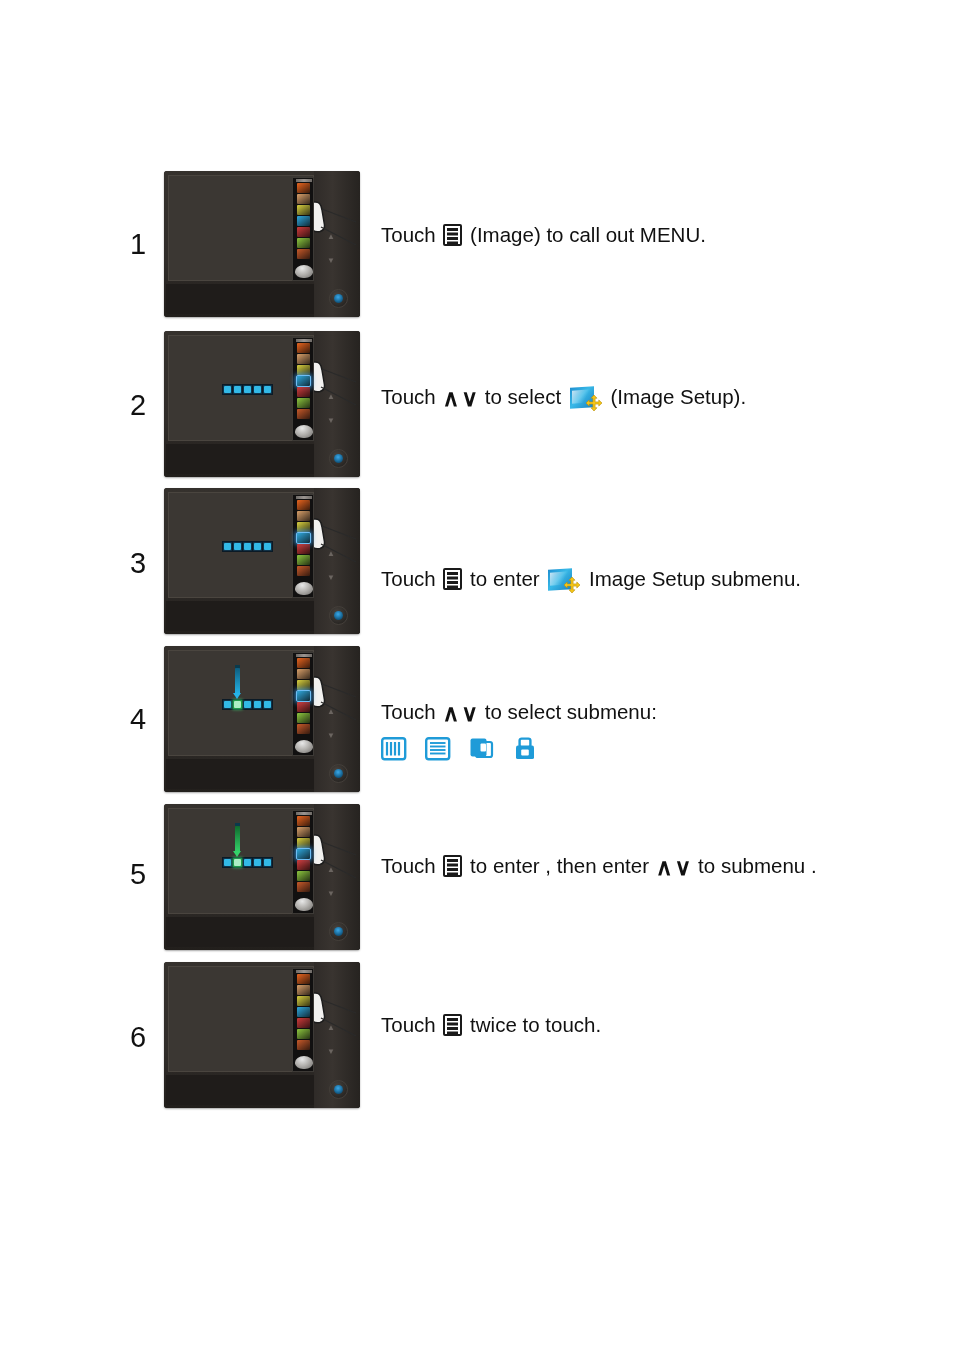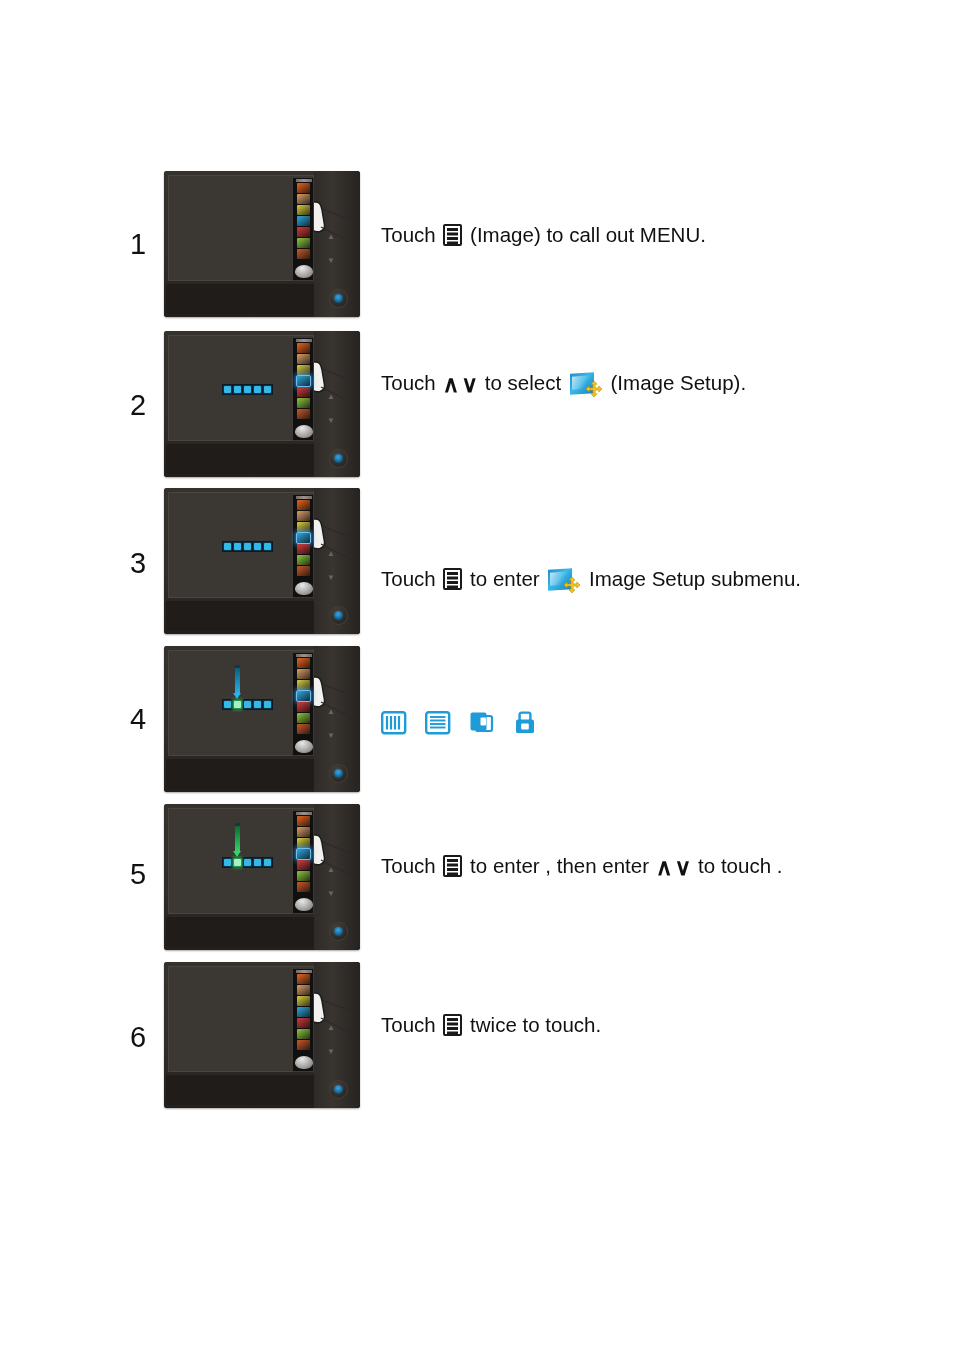--- a/index.html
+++ b/index.html
@@ -356,21 +356,21 @@
             <i></i>
           </div>
           <div class="cell">
             <i></i>
           </div>
           <div class="cell">
             <i></i>
           </div>
         </div>
       </div>
-      <div class="instr" style="top: 370px;"><span><span>Touch </span><span class="g-up">∧</span><span class="g-dn">∨</span><span> to select </span><span class="g-imgset"><span class="panel"></span><span class="cross"><svg width="16" height="16" viewBox="0 0 16 16">
+      <div class="instr" style="top: 384px;"><span><span>Touch </span><span class="g-up">∧</span><span class="g-dn">∨</span><span> to select </span><span class="g-imgset"><span class="panel"></span><span class="cross"><svg width="16" height="16" viewBox="0 0 16 16">
                 <path d="M8 0 L11 3.2 L9.1 3.2 L9.1 6.9 L12.8 6.9 L12.8 5 L16 8 L12.8 11 L12.8 9.1 L9.1 9.1 L9.1 12.8 L11 12.8 L8 16 L5 12.8 L6.9 12.8 L6.9 9.1 L3.2 9.1 L3.2 11 L0 8 L3.2 5 L3.2 6.9 L6.9 6.9 L6.9 3.2 L5 3.2 Z" fill="#f5c518" stroke="#b98f08" stroke-width=".6"></path>
               </svg></span></span><span> (Image Setup).</span></span></div>
     </div>
     <div class="step" style="top: 0px;">
       <div class="step-num" style="top: 547px;">3</div>
       <div class="monitor" style="top: 488px;">
         <div class="mon-body"></div>
         <div class="mon-face"></div>
         <div class="mon-screen"></div>
         <div class="mon-lower"></div>
@@ -460,21 +460,21 @@
           </div>
           <div class="cell">
             <i></i>
           </div>
         </div>
         <div class="osd-bar cyan" style="left: 71px; top: 22px; height: 26px;">
           <div class="cap"></div>
           <div class="tip"></div>
         </div>
       </div>
-      <div class="instr" style="top: 699px;"><span class="sub-icons"><span class="sub-ico"><svg width="28" height="26" viewBox="0 0 28 26">
+      <div class="instr" style="top: 699px;"><span><span>Touch </span><span class="g-up">∧</span><span class="g-dn">∨</span><span> to select submenu:</span></span><span class="sub-icons"><span class="sub-ico"><svg width="28" height="26" viewBox="0 0 28 26">
               <rect x="1.2" y="2.2" width="23" height="21" rx="2.5" fill="none" stroke="#1f9bd8" stroke-width="2.4"></rect>
               <g stroke="#1f9bd8" stroke-width="2.2">
                 <line x1="6" y1="6" x2="6" y2="19.5"></line>
                 <line x1="10" y1="6" x2="10" y2="19.5"></line>
                 <line x1="14" y1="6" x2="14" y2="19.5"></line>
                 <line x1="18" y1="6" x2="18" y2="19.5"></line>
               </g>
             </svg></span><span class="sub-ico"><svg width="28" height="26" viewBox="0 0 28 26">
               <rect x="1.2" y="2.2" width="23" height="21" rx="2.5" fill="none" stroke="#1f9bd8" stroke-width="2.4"></rect>
               <g stroke="#1f9bd8" stroke-width="1.9">
@@ -536,21 +536,21 @@
           </div>
           <div class="cell">
             <i></i>
           </div>
         </div>
         <div class="osd-bar green" style="left: 71px; top: 22px; height: 26px;">
           <div class="cap"></div>
           <div class="tip"></div>
         </div>
       </div>
-      <div class="instr" style="top: 853px;"><span><span>Touch </span><span class="g-menu"></span><span>  to enter , then enter </span><span class="g-up">∧</span><span class="g-dn">∨</span><span> to  touch .</span></span></div>
+      <div class="instr" style="top: 853px;"><span><span>Touch </span><span class="g-menu"></span><span>  to enter , then enter </span><span class="g-up">∧</span><span class="g-dn">∨</span><span> to  submenu .</span></span></div>
     </div>
     <div class="step" style="top: 0px;">
       <div class="step-num" style="top: 1021px;">6</div>
       <div class="monitor" style="top: 962px;">
         <div class="mon-body"></div>
         <div class="mon-face"></div>
         <div class="mon-screen"></div>
         <div class="mon-lower"></div>
         <div class="mon-ctrl">
           <div class="chev up">▲</div>

